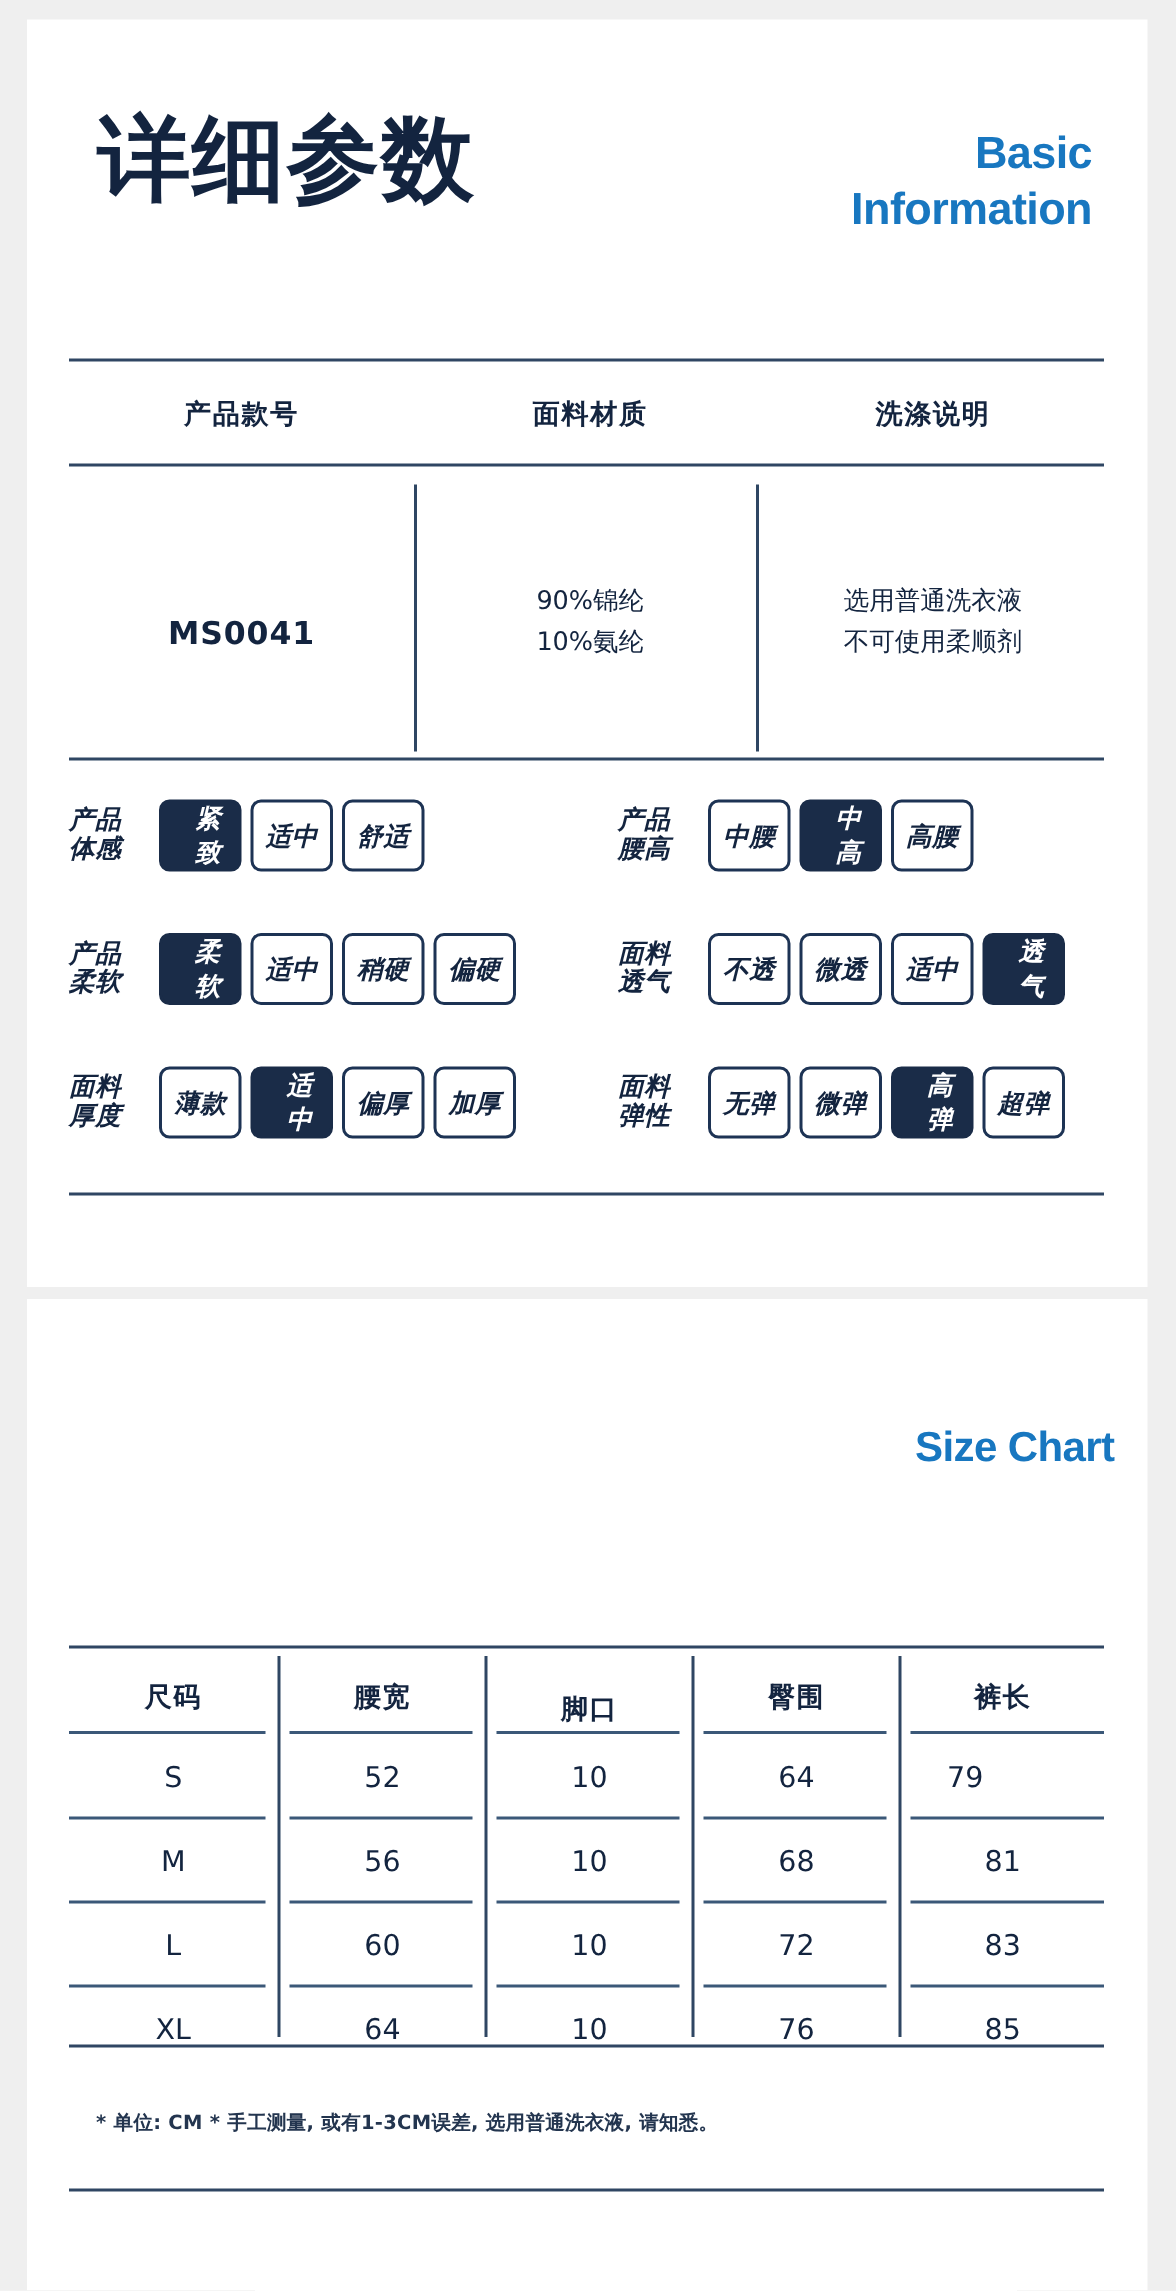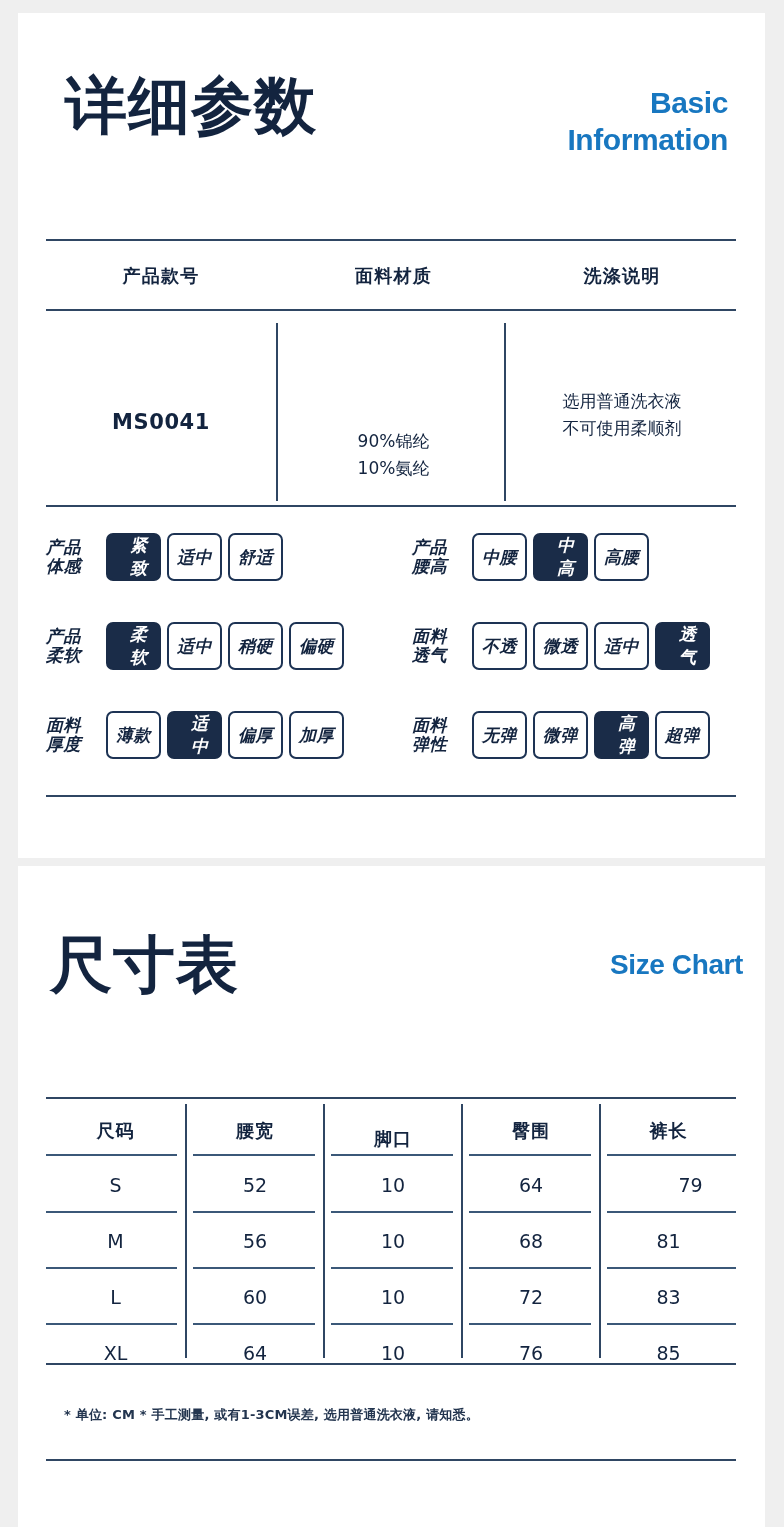--- a/index.html
+++ b/index.html
@@ -184,21 +184,21 @@
     <div class="hr" style="left:28px; top:492px; width:690px;"></div>
 
     <div class="bi-head-cell" style="left:28px; top:251px; width:230px;">产品款号</div>
     <div class="bi-head-cell" style="left:263px; top:251px; width:225px;">面料材质</div>
     <div class="bi-head-cell" style="left:490px; top:251px; width:228px;">洗涤说明</div>
 
     <div class="vr" style="left:258px; top:310px; height:178px;"></div>
     <div class="vr" style="left:486px; top:310px; height:178px;"></div>
 
     <div class="bi-body-cell strong" style="left:28px; top:393px; width:230px;">MS0041</div>
-    <div class="bi-body-cell" style="left:263px; top:375px; width:225px;margin-top:40px;">90%锦纶
+    <div class="bi-body-cell" style="left:263px; top:375px; width:225px;">90%锦纶
 10%氨纶</div>
     <div class="bi-body-cell" style="left:490px; top:375px; width:228px;">选用普通洗衣液
 不可使用柔顺剂</div>
 
     <div class="attr-group" style="left:28px; top:520px;">
       <div class="attr-row" style="top:0; left:0;">
         <div class="attr-label">产品
 体感</div>
         <div class="chips">
           <div class="chip on">紧致</div>
@@ -259,21 +259,20 @@
         </div>
       </div>
     </div>
 
     <div class="hr" style="left:28px; top:782px; width:690px;"></div>
   </div>
 
   <div class="card" id="card-size">
 
     <div class="sec-head">
-      <div class="sec-title-cn" style="left:32px; top:68px; font-size:62px;">尺寸表</div>
       <div class="sec-title-en" style="right:22px; top:82px; width:280px; font-size:28px;">Size Chart</div>
     </div>
 
     <div class="hr" style="left:28px; top:231px; width:690px;"></div>
 
     <div class="vr" style="left:167px; top:238px; height:254px;"></div>
     <div class="vr" style="left:305px; top:238px; height:254px;"></div>
     <div class="vr" style="left:443px; top:238px; height:254px;"></div>
     <div class="vr" style="left:581px; top:238px; height:254px;"></div>
 
@@ -306,21 +305,21 @@
     <div class="sz-cell sz-head" style="left:28px;  top:253px; width:139px;">尺码</div>
     <div class="sz-cell sz-head" style="left:169px; top:253px; width:136px;">腰宽</div>
     <div class="sz-cell sz-head" style="left:307px; top:249px; width:136px;margin-top:12px;">脚口</div>
     <div class="sz-cell sz-head" style="left:445px; top:253px; width:136px;">臀围</div>
     <div class="sz-cell sz-head" style="left:583px; top:253px; width:135px;">裤长</div>
 
     <div class="sz-cell sz-val" style="left:28px;  top:308px; width:139px;">S</div>
     <div class="sz-cell sz-val" style="left:169px; top:308px; width:136px;">52</div>
     <div class="sz-cell sz-val" style="left:307px; top:308px; width:136px;">10</div>
     <div class="sz-cell sz-val" style="left:445px; top:308px; width:136px;">64</div>
-    <div class="sz-cell sz-val" style="left:605px; top:308px; width:135px;">79</div>
+    <div class="sz-cell sz-val" style="left:558px; top:308px; width:135px;">79</div>
 
     <div class="sz-cell sz-val" style="left:28px;  top:364px; width:139px;">M</div>
     <div class="sz-cell sz-val" style="left:169px; top:364px; width:136px;">56</div>
     <div class="sz-cell sz-val" style="left:307px; top:364px; width:136px;">10</div>
     <div class="sz-cell sz-val" style="left:445px; top:364px; width:136px;">68</div>
     <div class="sz-cell sz-val" style="left:583px; top:364px; width:135px;">81</div>
 
     <div class="sz-cell sz-val" style="left:28px;  top:420px; width:139px;">L</div>
     <div class="sz-cell sz-val" style="left:169px; top:420px; width:136px;">60</div>
     <div class="sz-cell sz-val" style="left:307px; top:420px; width:136px;">10</div>

